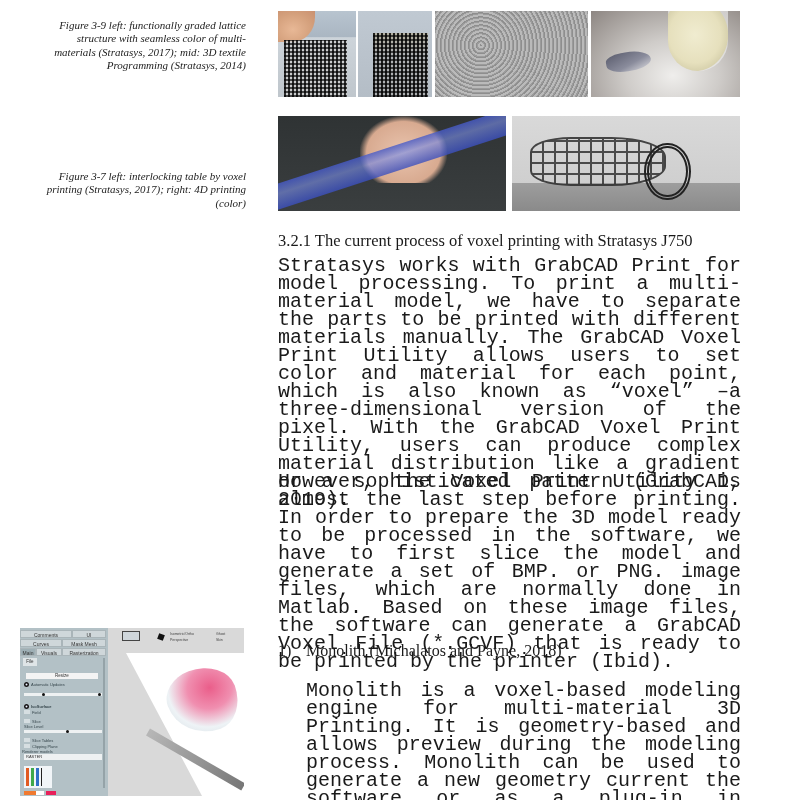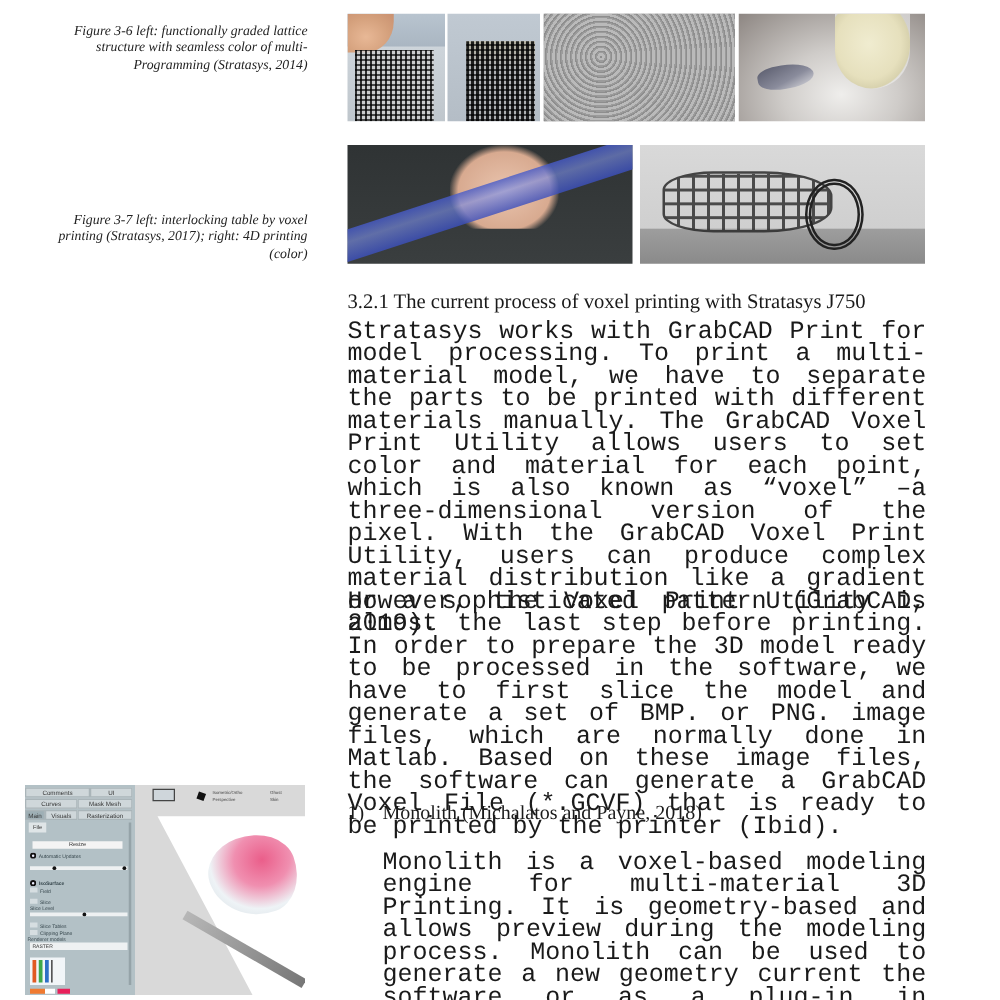--- a/index.html
+++ b/index.html
@@ -82,22 +82,23 @@
     background: radial-gradient(ellipse at 65% 35%, #ea5e8a 0%, #f08fb0 35%, #eef3f6 65%, #cfd8de 100%);
     border-radius: 45% 55% 40% 60% / 40% 45% 55% 60%; transform: rotate(-20deg); }
   .mono .toolbar-icon { position:absolute; left:14px; top:3px; width:16px; height:8px; border:1px solid #444; background:#cfd6db; }
   .mono .cube { position:absolute; left:50px; top:6px; width:6px; height:6px; background:#111; transform: rotate(20deg); }
   .mono .opt { position:absolute; font-size:3.5px; color:#444; white-space:nowrap; }
 </style>
 </head>
 <body>
 
 <div class="abs caption" style="left:10px; top:19px; width:236px;">
-  <div>Figure 3-6 left: functionally graded lattice</div>
+  <div>Figure 3-9 left: functionally graded lattice</div>
   <div>structure with seamless color of multi-</div>
+  <div>materials (Stratasys, 2017); mid: 3D textile</div>
   <div>Programming (Stratasys, 2014)</div>
 </div>
 
 <div class="photo ph-lattice-a" style="left:278px; top:11px; width:78px; height:86px;">
   <div class="finger"></div>
   <div class="mesh"></div>
 </div>
 <div class="photo ph-lattice-b" style="left:358px; top:11px; width:74px; height:86px;">
   <div class="mesh"></div>
 </div>

